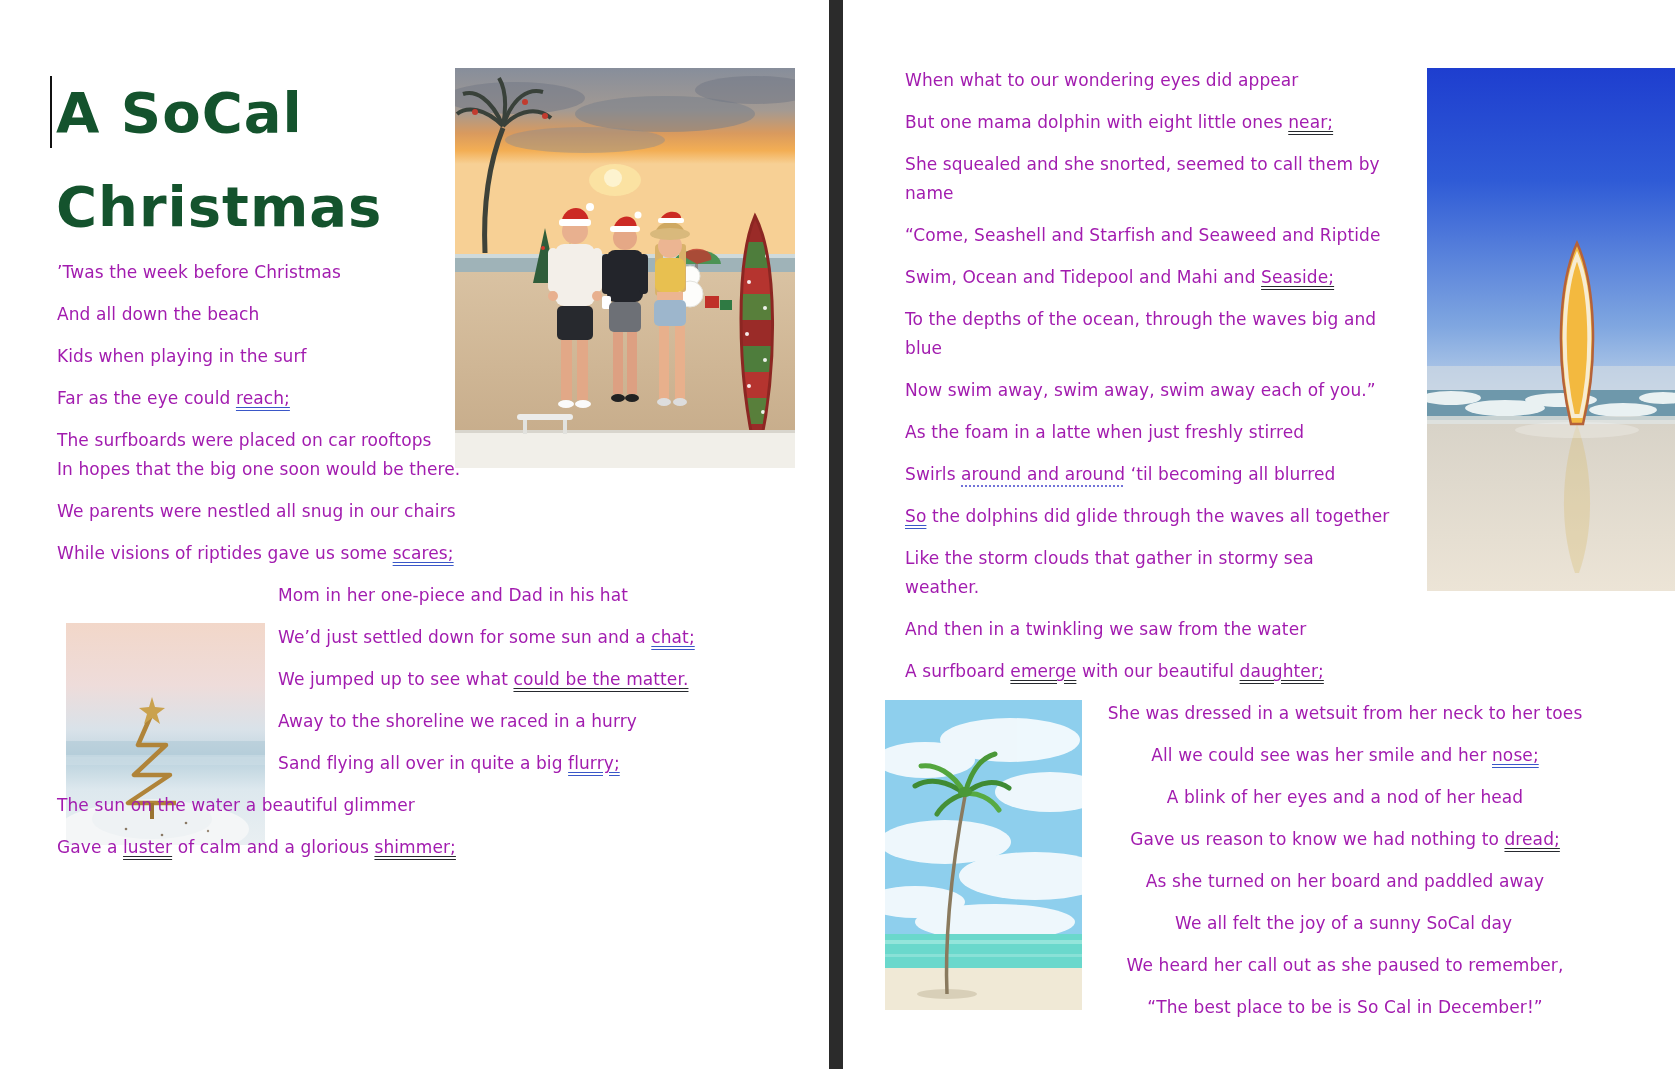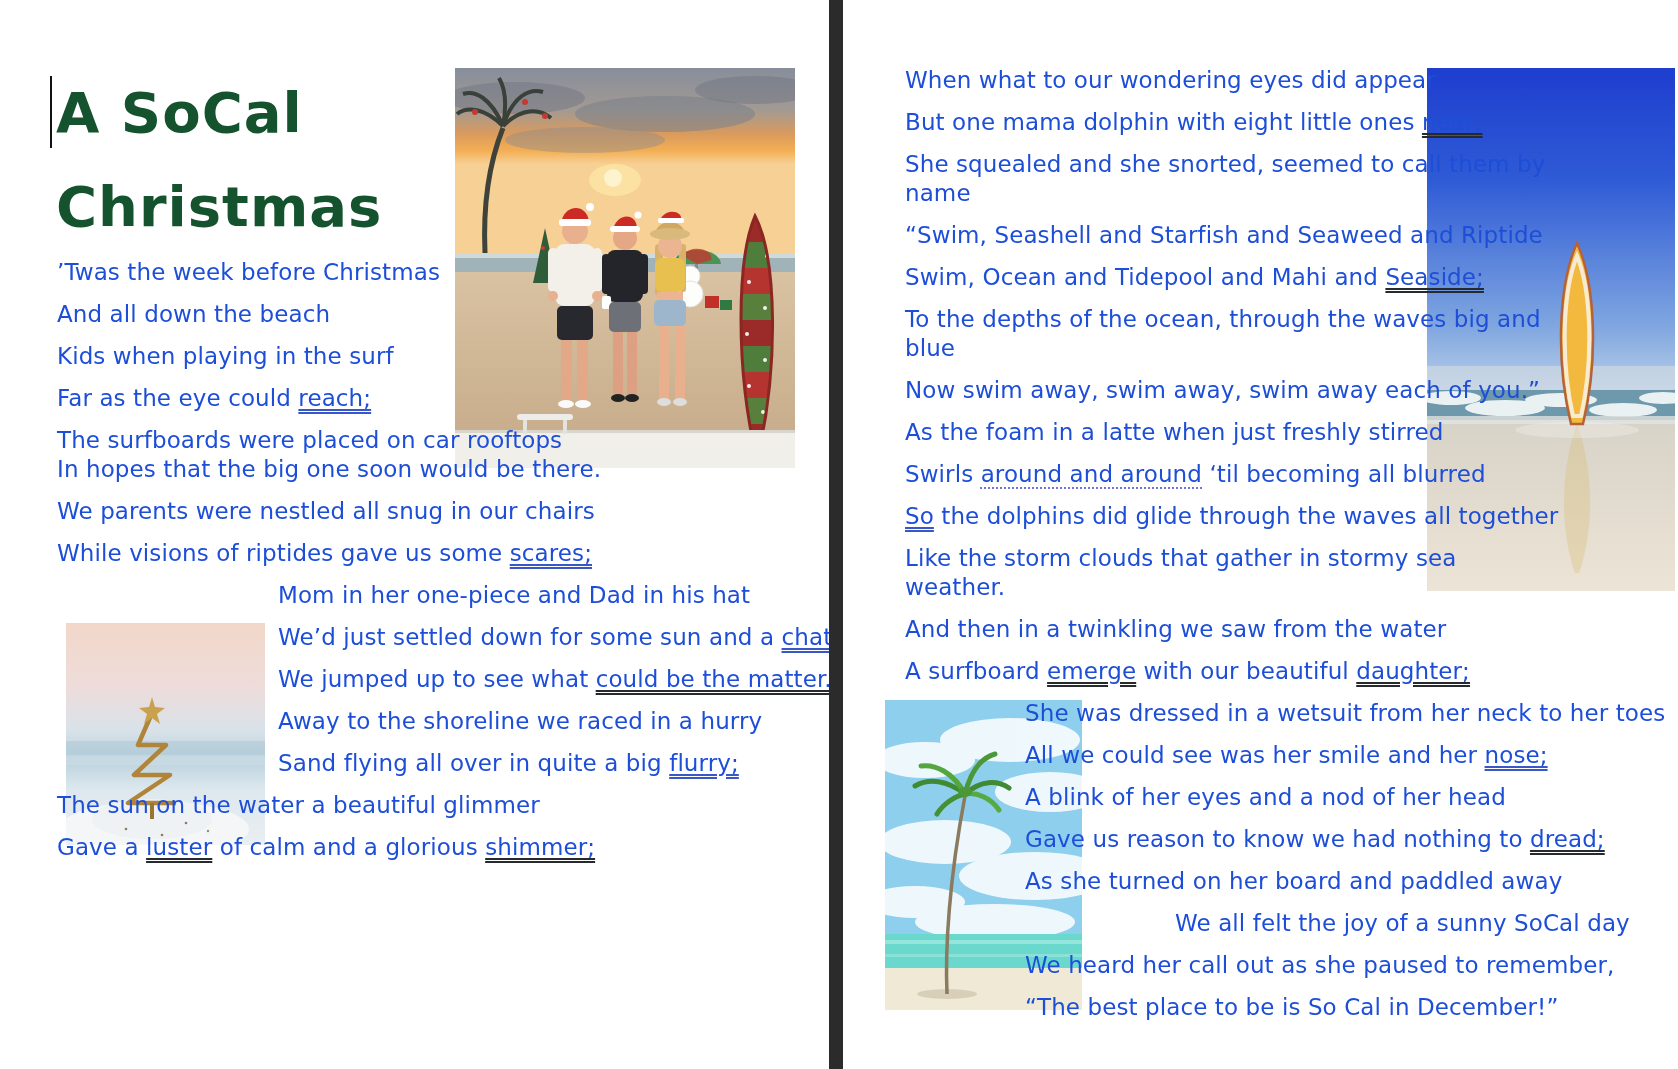--- a/index.html
+++ b/index.html
@@ -15,25 +15,25 @@
 
   .doc-title { position:absolute; left:56px; top:66px; width:420px;
     font-size:56px; font-weight:bold; line-height:94px; letter-spacing:1px;
     color:#14532d; }
   .caret { position:absolute; left:50px; top:76px; width:2px; height:72px; background:#111; }
 
   .poem { position:absolute; }
   .poem-left  { left:57px; top:258px; width:760px; }
   .poem-right { left:62px; top:66px;  width:760px; }
 
-  .line { margin:0 0 13px 0; font-size:23px; line-height:29px; color:#1d4ed8;
+  .line { margin:0 0 13px 0; font-size:17px; line-height:29px; color:#a21caf;
           white-space:nowrap; letter-spacing:0.1px; }
   .line.tight { margin-bottom:0; }
   .page-left  .ind1 { margin-left:221px; }
-  .page-right .ind1 { margin-left:120px; }
+  .page-right .ind1 { margin-left:120px;text-align:center; }
   .page-right .ind2 { margin-left:270px; }
 
   .u-wavy { text-decoration-style:wavy;
             text-decoration-color:#e03333; text-decoration-thickness:1px; text-underline-offset:5px; }
   .u-dbl-blue { text-decoration:underline; text-decoration-style:double;
             text-decoration-color:#3a57c8; text-underline-offset:3px; }
   .u-dbl-dark { text-decoration:underline; text-decoration-style:double;
             text-decoration-color:#26292e; text-underline-offset:3px; }
   .u-dot  { text-decoration:underline; text-decoration-style:dotted;
             text-decoration-color:#7272d8; text-decoration-thickness:2px; text-underline-offset:5px; }
@@ -291,21 +291,21 @@
       </g>
       <ellipse cx="80" cy="92" rx="7" ry="5" fill="#4a9838"></ellipse>
     </svg>
   </div>
 
   <div class="poem poem-right">
       <p class="line"><span>When what to our wondering eyes did appear</span></p>
       <p class="line"><span>But one mama dolphin with eight little ones </span><span class="u-dbl-dark">near;</span></p>
       <p class="line tight"><span>She squealed and she snorted, seemed to call them by</span></p>
       <p class="line"><span>name</span></p>
-      <p class="line"><span>“Swim, Seashell and Starfish and Seaweed and Riptide</span></p>
+      <p class="line"><span>“Come, Seashell and Starfish and Seaweed and Riptide</span></p>
       <p class="line"><span>Swim, Ocean and Tidepool and Mahi and </span><span class="u-dbl-dark">Seaside;</span></p>
       <p class="line tight"><span>To the depths of the ocean, through the waves big and</span></p>
       <p class="line"><span>blue</span></p>
       <p class="line"><span>Now swim away, swim away, swim away each of you.”</span></p>
       <p class="line"><span>As the foam in a latte when just freshly stirred</span></p>
       <p class="line"><span>Swirls </span><span class="u-dot">around and around</span><span> ‘til becoming all blurred</span></p>
       <p class="line"><span class="u-dbl-blue">So</span><span> the dolphins did glide through the waves all together</span></p>
       <p class="line tight"><span>Like the storm clouds that gather in stormy sea</span></p>
       <p class="line"><span>weather.</span></p>
       <p class="line"><span>And then in a twinkling we saw from the water</span></p>

